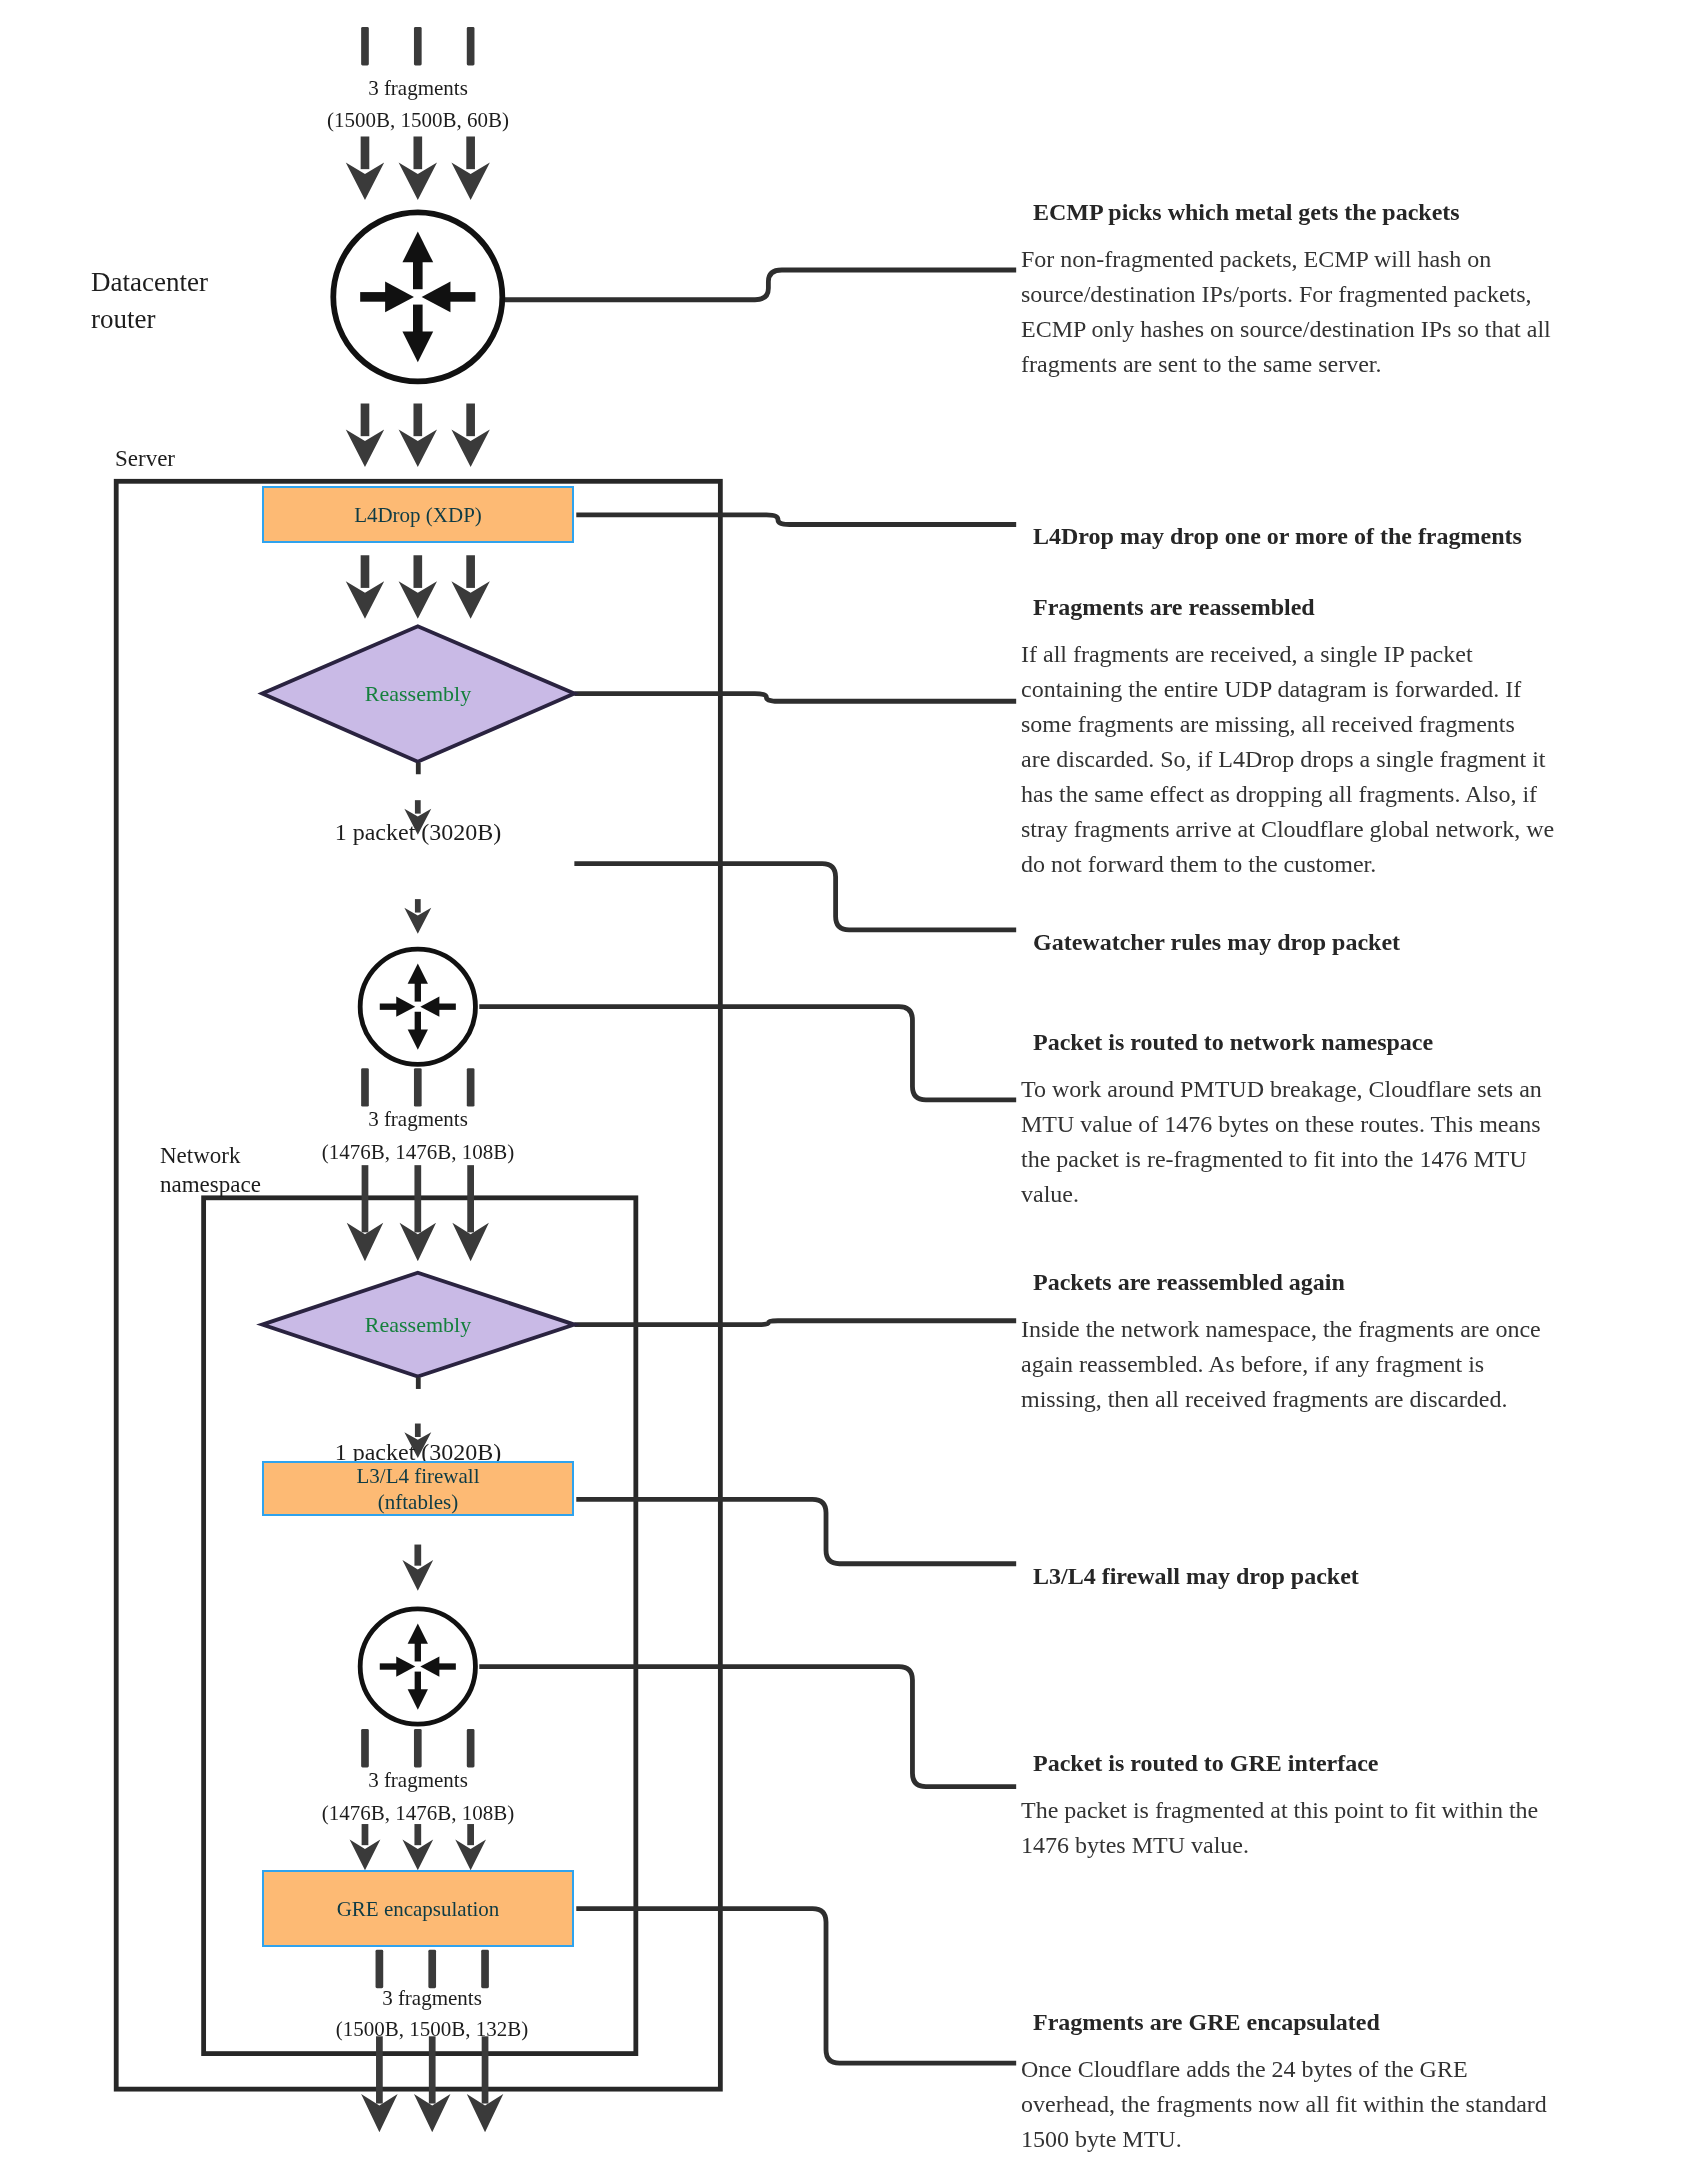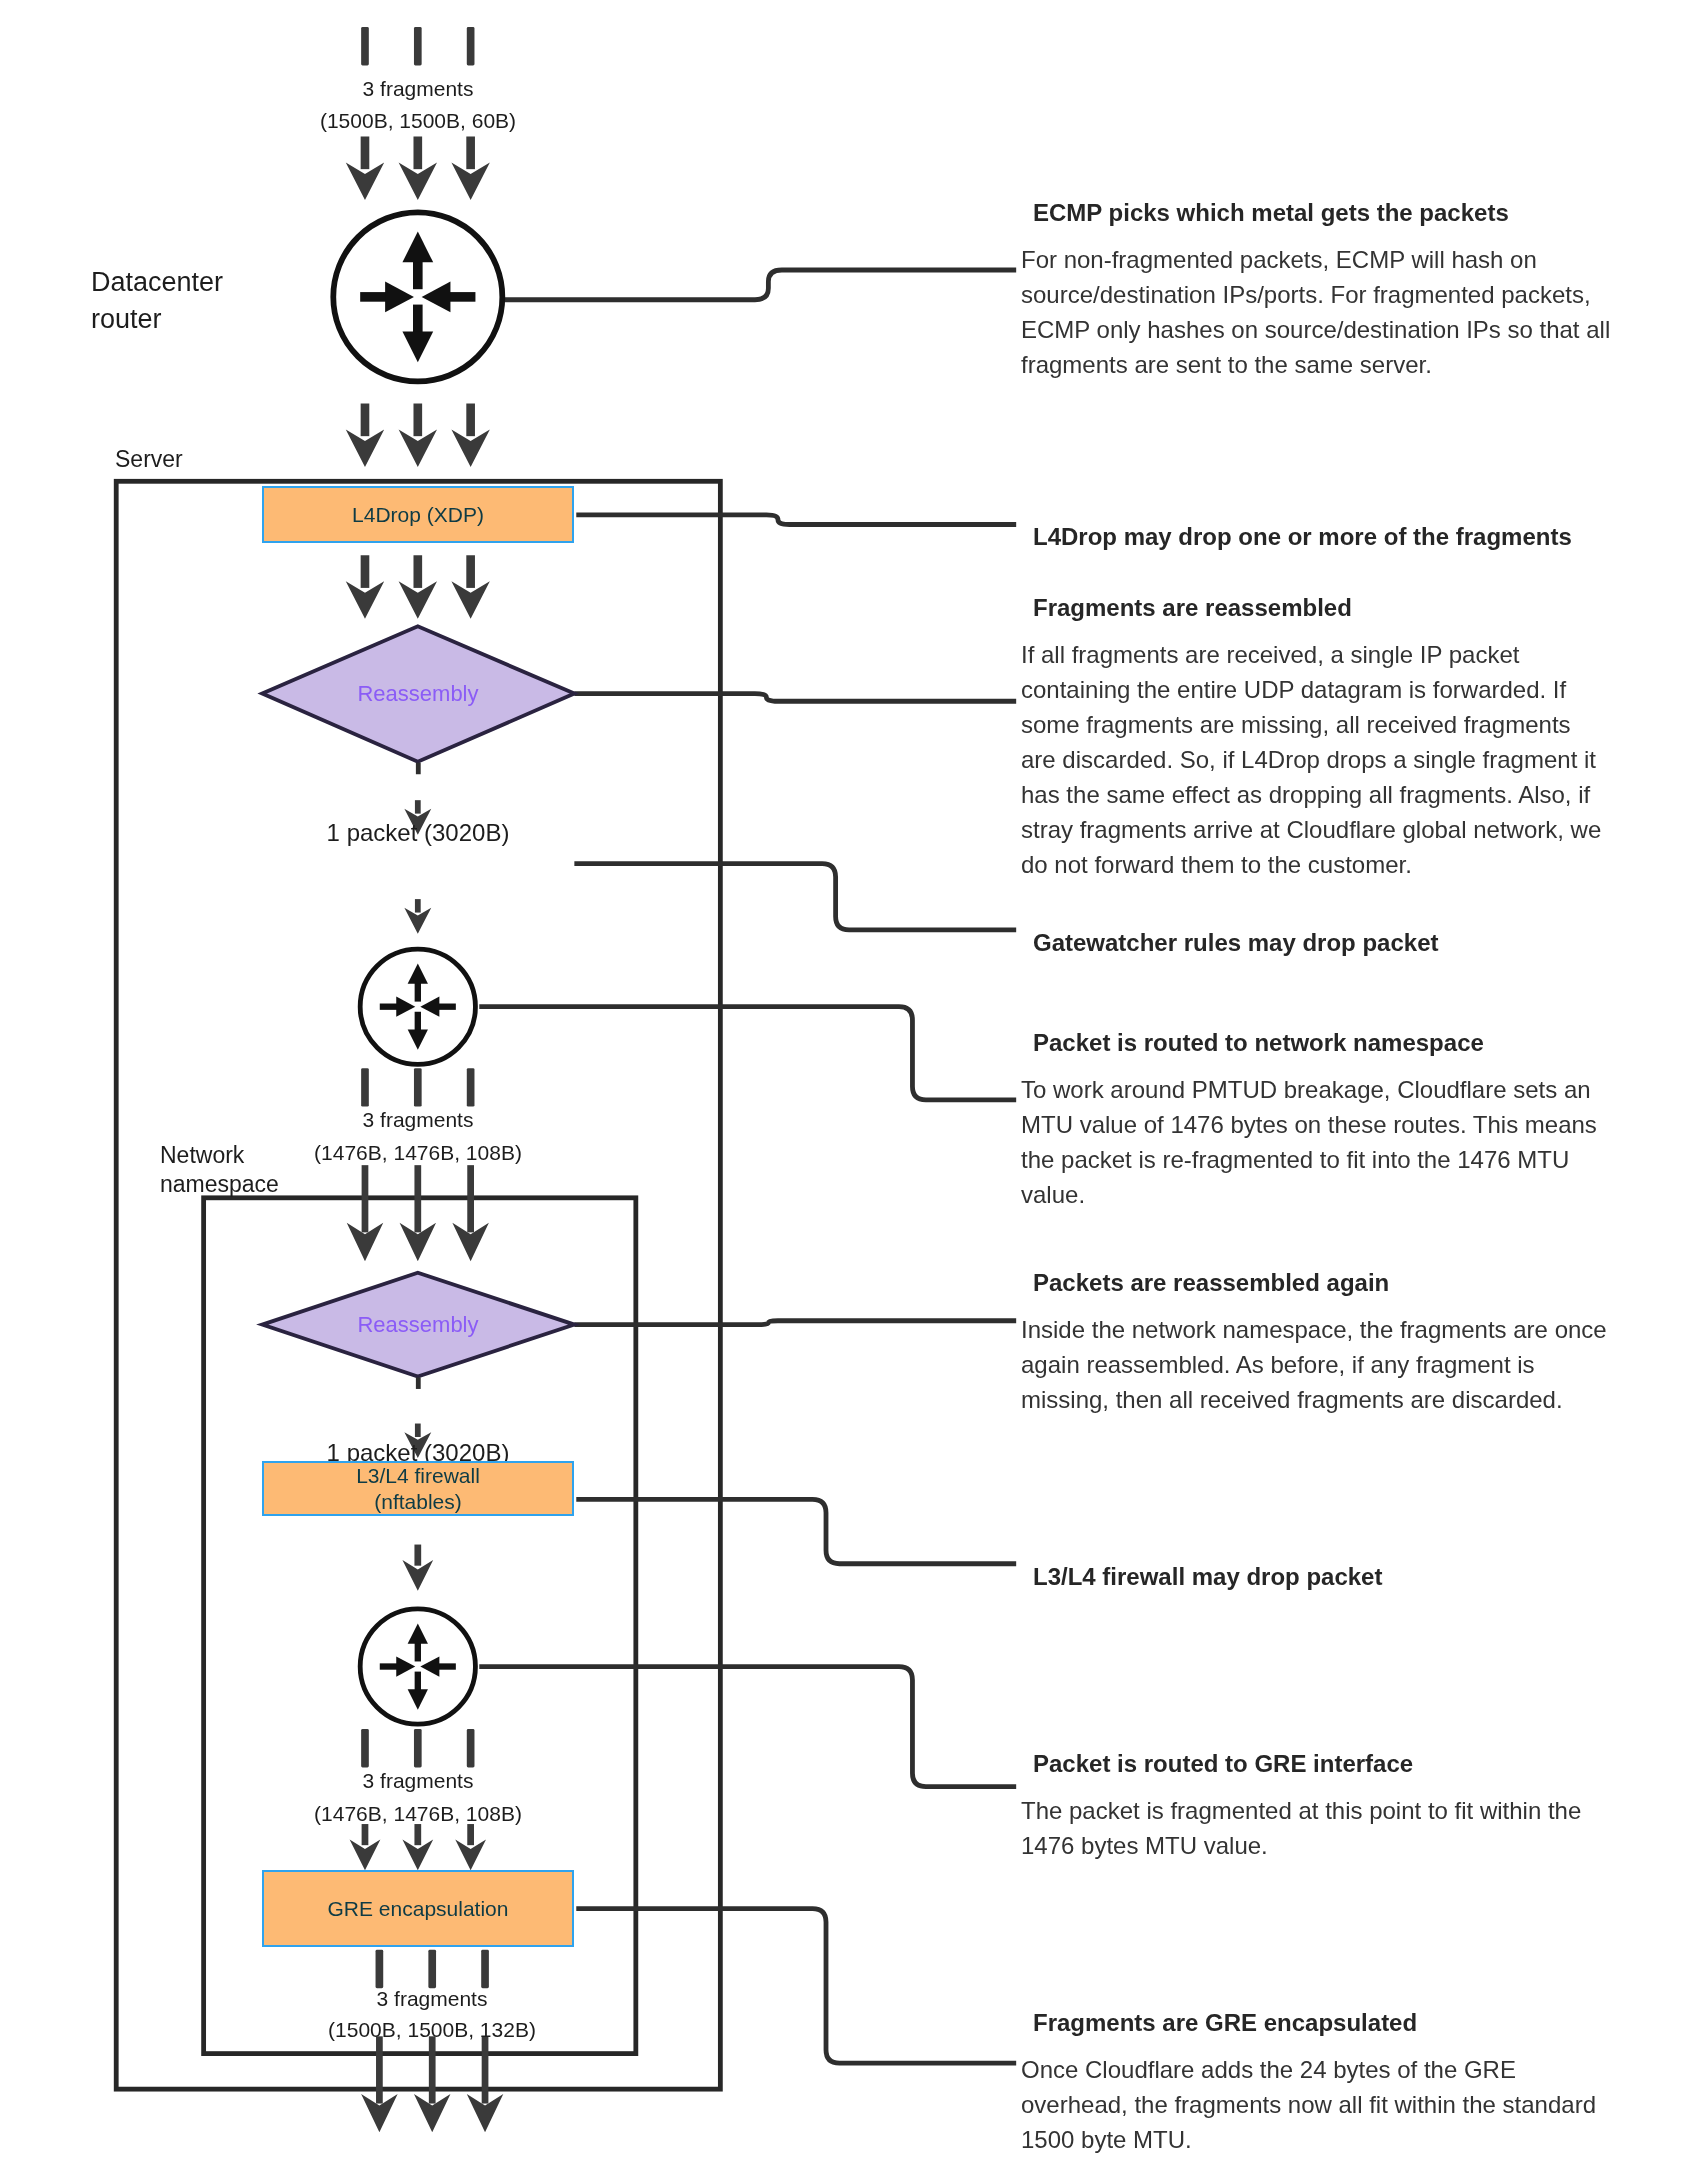--- a/index.html
+++ b/index.html
@@ -1,26 +1,26 @@
 <!DOCTYPE html>
 <html><head>
 <meta charset="utf-8">
 <style>
   html,body{margin:0;padding:0;background:#ffffff;}
   #canvas{position:relative;width:1701px;height:2168px;background:#ffffff;
-          font-family:Liberation Sans, sans-serif;overflow:hidden;}
+          font-family:Liberation Serif, serif;overflow:hidden;}
   #diagram-svg{position:absolute;left:0;top:0;z-index:1;}
   .abs{position:absolute;z-index:2;}
   .flow-label{width:384px;text-align:center;color:#1d1d1d;font-size:21px;line-height:27px;}
   .packet-label{width:384px;text-align:center;color:#1d1d1d;font-size:24px;line-height:29px;margin-top:43px;}
   .node-box{left:262px;width:312px;display:flex;align-items:center;justify-content:center;
             background:#fdba74;border:2.9px solid #2FA3EE;box-sizing:border-box;
             color:#0E3B45;font-size:21px;line-height:26px;text-align:center;}
   .diamond-label{left:262px;width:312px;display:flex;align-items:center;justify-content:center;
-                 color:#8b5cf6;font-size:22px;}
+                 color:#15803d;font-size:22px;}
   .side-label{color:#1d1d1d;}
   .annotation{left:1021px;width:672px;color:#333;}
   .annotation h3{margin:12px;font-size:24px;line-height:35px;font-weight:bold;color:#262626;}
   .annotation p{margin:0;font-size:24px;line-height:35px;white-space:pre-line;color:#333;}
   .pre{white-space:pre-line;}
 </style>
 </head>
 <body>
 
 <div id="canvas">

